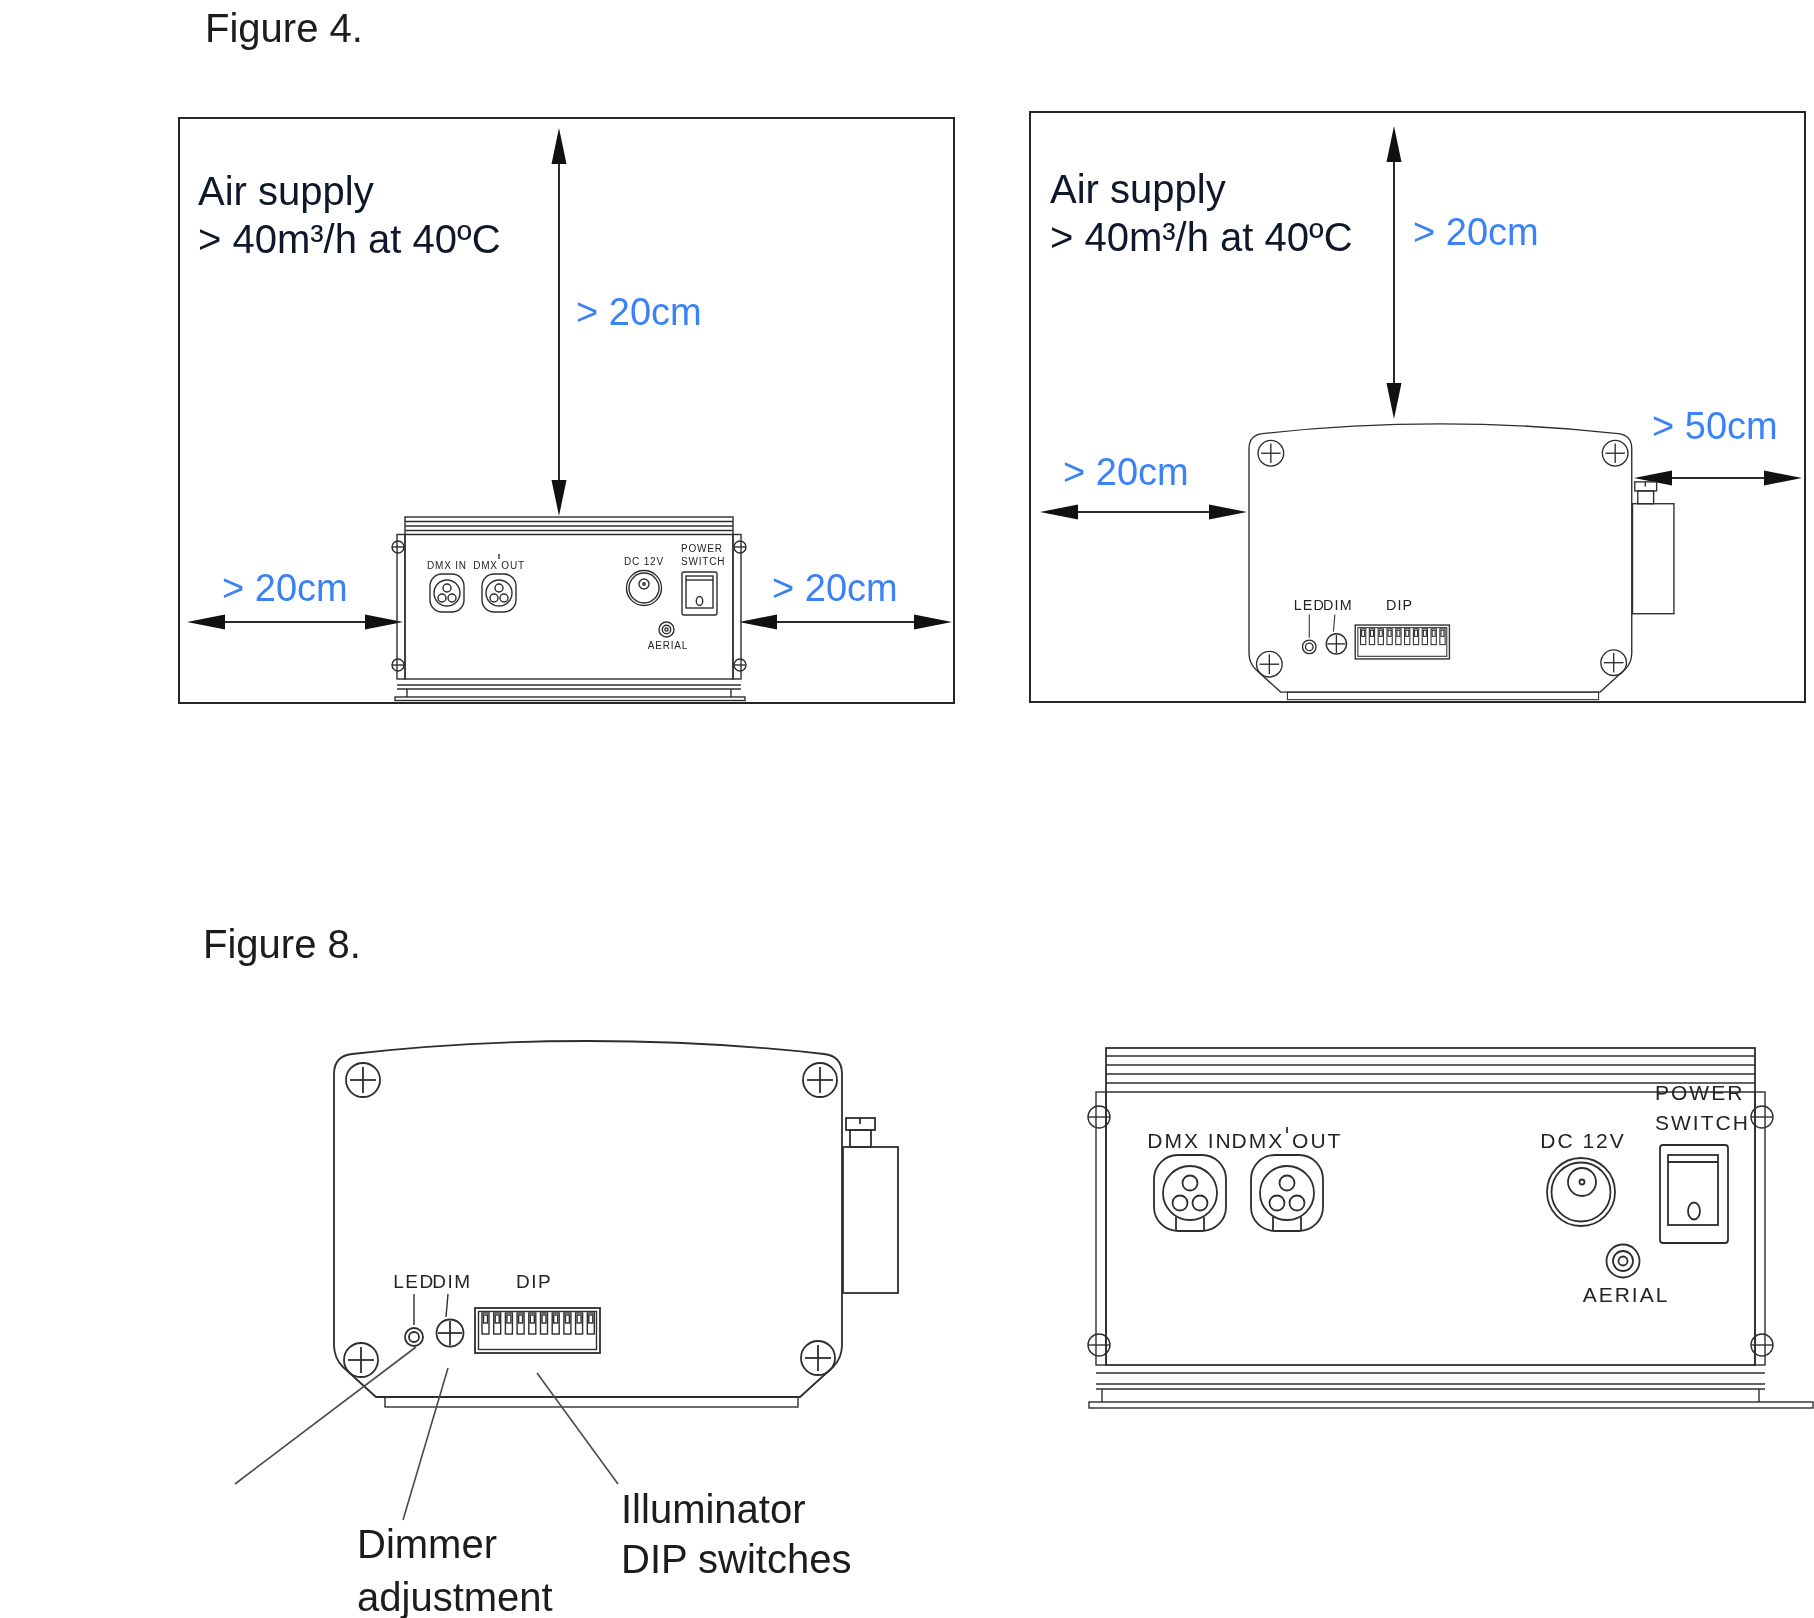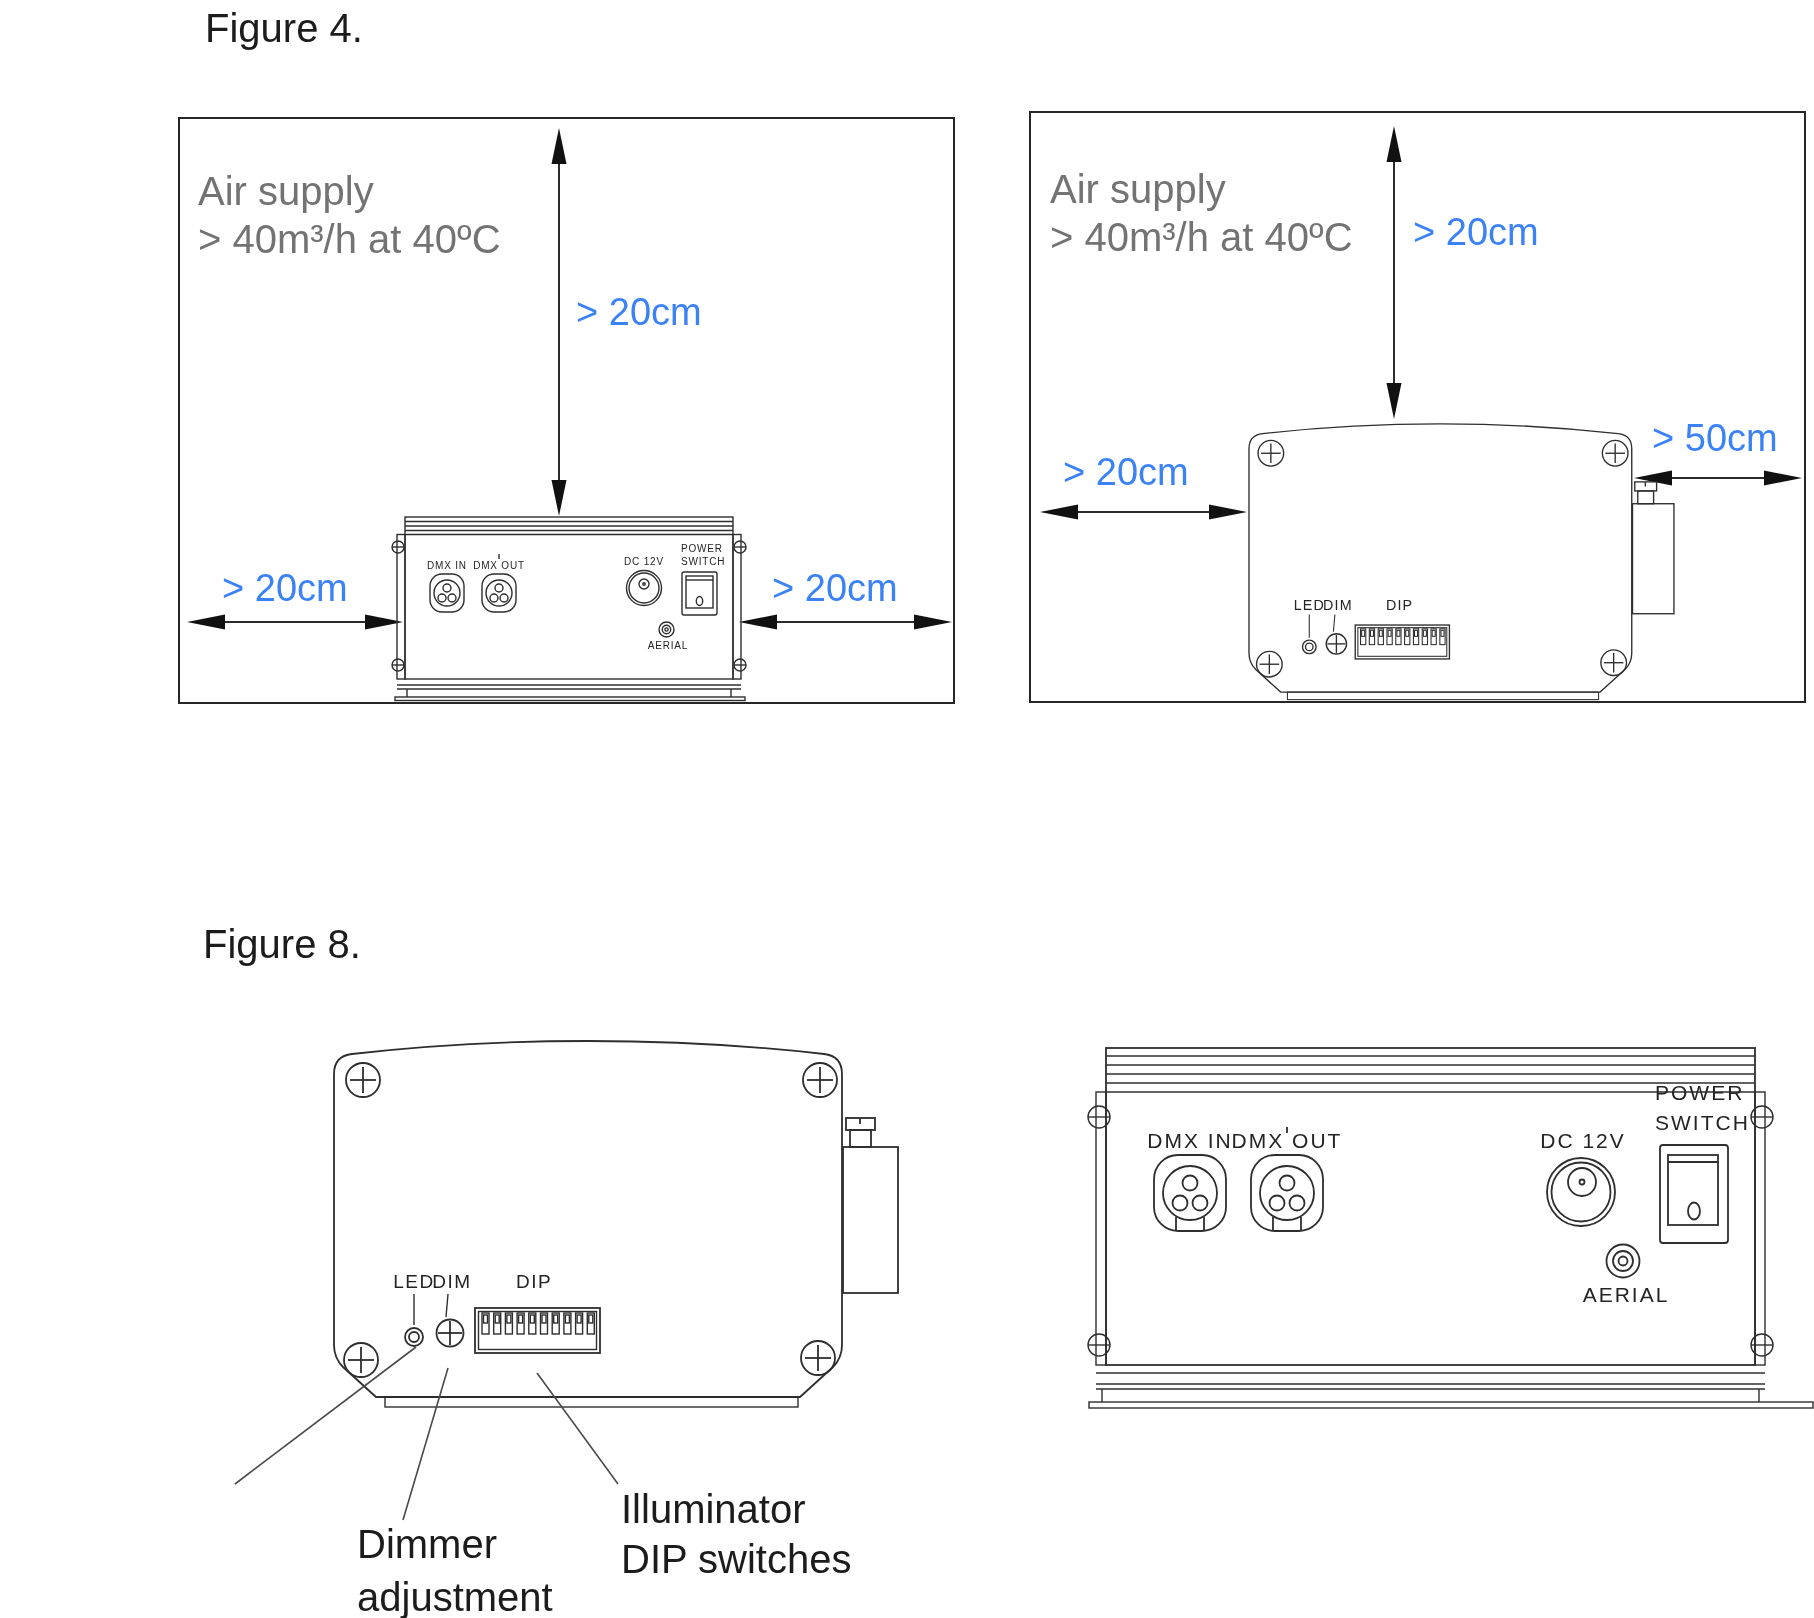--- a/index.html
+++ b/index.html
@@ -2,21 +2,21 @@
 <html><head>
 <meta charset="utf-8">
 <style>
   html,body{margin:0;padding:0;background:#fff;}
   #canvas{
     position:relative;width:1814px;height:1618px;background:#ffffff;
     font-family:"Liberation Sans","DejaVu Sans",sans-serif;color:#1f1f1f;overflow:hidden;
   }
   .fig-title{position:absolute;font-size:40px;color:#1c1c1c;}
   .panel-box{position:absolute;border:2.5px solid #262626;background:#fff;}
-  .air-text{position:absolute;font-size:40px;line-height:48px;color:#737373;}
+  .air-text{position:absolute;font-size:40px;line-height:48px;color:#0f172a;}
   .dim-label{position:absolute;font-size:38px;color:#3b82f6;white-space:nowrap;}
   .dim-arrow{position:absolute;overflow:visible;display:block;}
   .dim-arrow line{stroke:#2b2b2b;stroke-width:2;}
   .dim-arrow polygon{fill:#111;}
   .device-svg{position:absolute;display:block;overflow:visible;}
   .art{stroke:#2e2e2e;fill:none;}
   .lw1{stroke-width:1.4;} .lw2{stroke-width:1.8;}
   .svg-label{fill:#242424;stroke:none;font-family:"Liberation Sans","DejaVu Sans",sans-serif;}
   .callout-text{position:absolute;font-size:40px;line-height:53px;color:#1c1c1c;white-space:nowrap;}
   .leader-svg{position:absolute;overflow:visible;}
@@ -290,21 +290,21 @@
     </svg>
     <div class="dim-label" style="left:382px;top:98px">&gt; 20cm</div>
 
     <div class="dim-label" style="left:32px;top:338px">&gt; 20cm</div>
     <svg class="dim-arrow" style="left:9px;top:387px" width="207" height="24" viewBox="0 0 207 24">
       <line x1="32" y1="12" x2="175" y2="12"></line>
       <polygon points="0,12 38,4.5 38,19.5"></polygon>
       <polygon points="207,12 169,4.5 169,19.5"></polygon>
     </svg>
 
-    <div class="dim-label" style="left:621px;top:304px">&gt; 50cm</div>
+    <div class="dim-label" style="left:621px;top:292px">&gt; 50cm</div>
     <svg class="dim-arrow" style="left:603px;top:353px" width="168" height="24" viewBox="0 0 168 24">
       <line x1="32" y1="12" x2="136" y2="12"></line>
       <polygon points="0,12 38,4.5 38,19.5"></polygon>
       <polygon points="168,12 130,4.5 130,19.5"></polygon>
     </svg>
 
     <svg class="device-svg" style="left:218px;top:310px" width="437" height="279" viewBox="0 0 580 370">
       <use href="#back-art"></use>
       <text class="svg-label" font-size="19" letter-spacing="1.5" text-anchor="middle" x="80" y="248">LED</text>
       <text class="svg-label" font-size="19" letter-spacing="1.5" text-anchor="middle" x="118" y="248">DIM</text>

